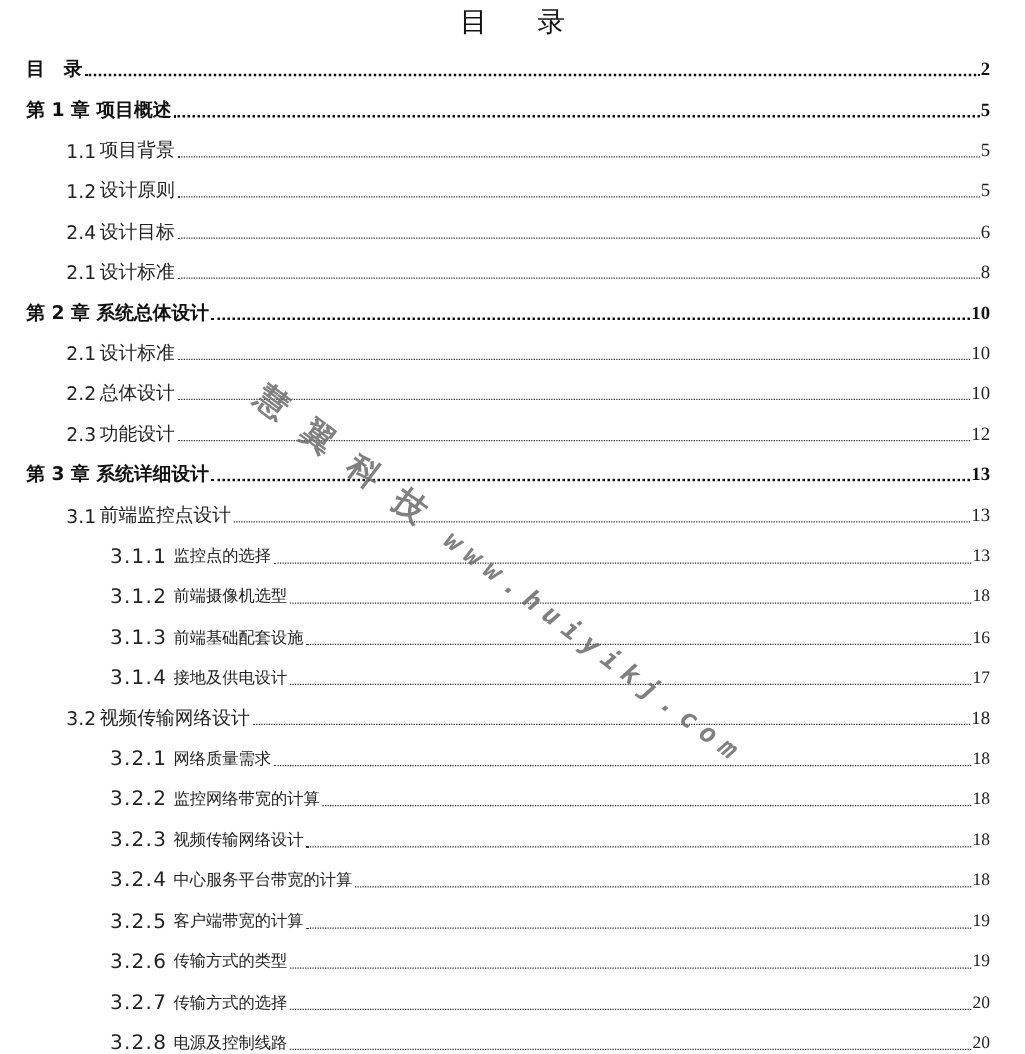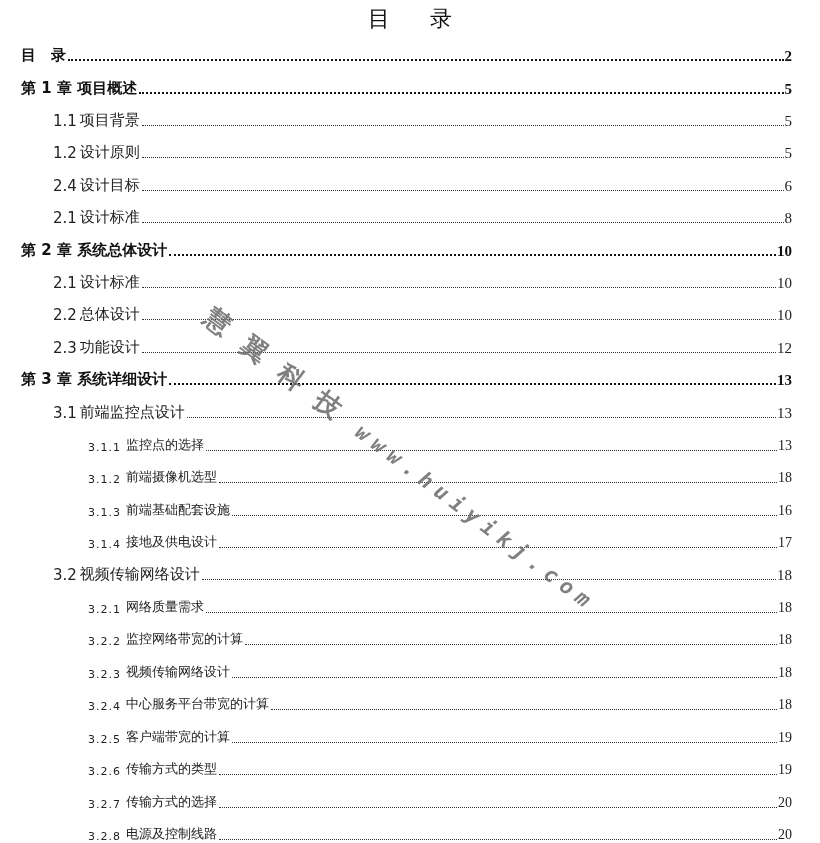--- a/index.html
+++ b/index.html
@@ -57,21 +57,21 @@
     
     .lvl0 { left: 21px; font-weight: bold; font-size: 15px; }
     .lvl0 .leader { border-bottom: 2px dotted #111; margin-bottom: 4px; }
     .lvl0 .page { font-weight: bold; font-size: 15px; }
     
     .lvl1 { left: 53px; font-size: 15px; color: #222; }
     .lvl1 .num { margin-right: 3px; }
     .lvl1 .page { font-size: 15px; }
     
     .lvl2 { left: 88px; font-size: 13px; color: #222; }
-    .lvl2 .num { margin-right: 5px; font-size: 11px; letter-spacing: 1px; }
+    .lvl2 .num { margin-right: 5px; font-size: 16px; letter-spacing: 1px; }
     .lvl2 .page { font-size: 14px; }
     .lvl2 .leader { margin-bottom: 3px; }
 
     .watermark {
       position: absolute;
       left: 218px;
       top: 300px;
       transform-origin: 0 0;
       transform: rotate(37deg);
       color: #6b6b6b;

